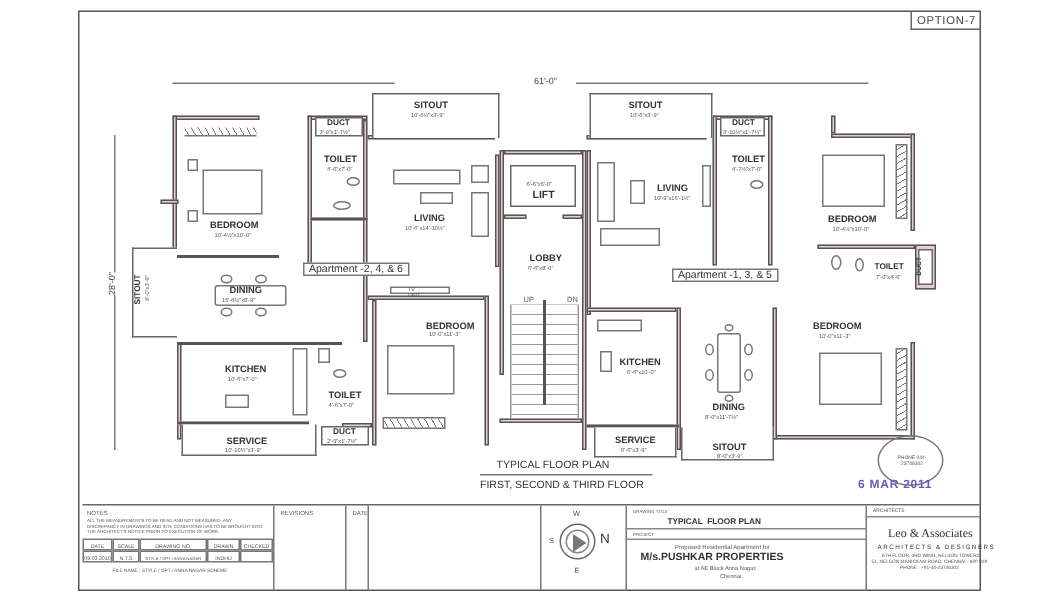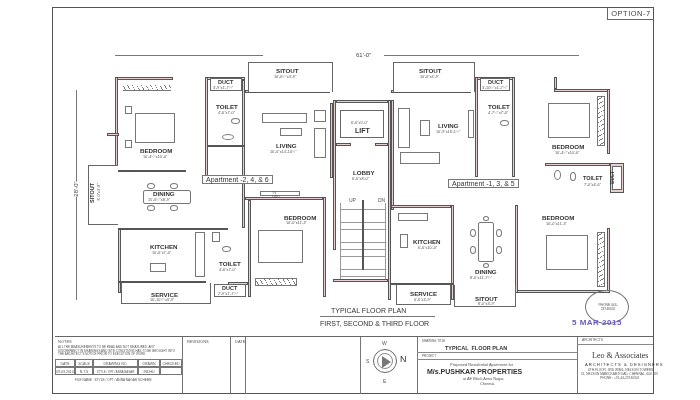--- a/index.html
+++ b/index.html
@@ -219,21 +219,21 @@
   <div class="abs room-dim" style="left:414px;top:298px;">6'-6"x3'-9"</div>
 
   <div class="abs thin" style="left:454px;top:285px;width:62px;height:22px;border-top:none;"></div>
   <div class="abs room-name" style="left:475px;top:295px;">SITOUT</div>
   <div class="abs room-dim" style="left:478px;top:302px;">8'-0"x3'-9"</div>
 </div>
 
 <div class="abs" style="left:585px;top:290px;width:44px;height:34px;border:1px solid #777;border-radius:50%;">
   <div class="abs tb-small" style="left:8px;top:12px;width:28px;text-align:center;font-size:3.3px;">PHONE 044-23746302</div>
 </div>
-<div class="abs stamp-date" style="left:572px;top:318px;">5 MAR 2015</div>
+<div class="abs stamp-date" style="left:572px;top:318px;">6 MAR 2011</div>
 
 <div class="abs plan-title" style="left:331px;top:307px;">TYPICAL FLOOR PLAN</div>
 <div class="abs dim-line" style="left:320px;top:316px;width:115px;height:0.7px;"></div>
 <div class="abs plan-title" style="left:320px;top:320px;">FIRST, SECOND &amp; THIRD FLOOR</div>
 
 <div class="abs" style="left:55px;top:336px;width:598px;height:57px;border-top:1px solid #666;">
 
   <div class="abs tb-small" style="left:3px;top:2px;font-size:4px;">NOTES</div>
   <div class="abs tb-small" style="left:3px;top:9px;width:118px;font-size:3px;line-height:3.6px;">ALL THE MEASUREMENTS TO BE READ AND NOT MEASURED. ANY DISCREPANCY IN DRAWINGS AND SITE CONDITIONS HAS TO BE BROUGHT INTO THE ARCHITECT'S NOTICE PRIOR TO EXECUTION OF WORK.</div>
   <div class="abs" style="left:0;top:22px;width:127px;height:24px;">

